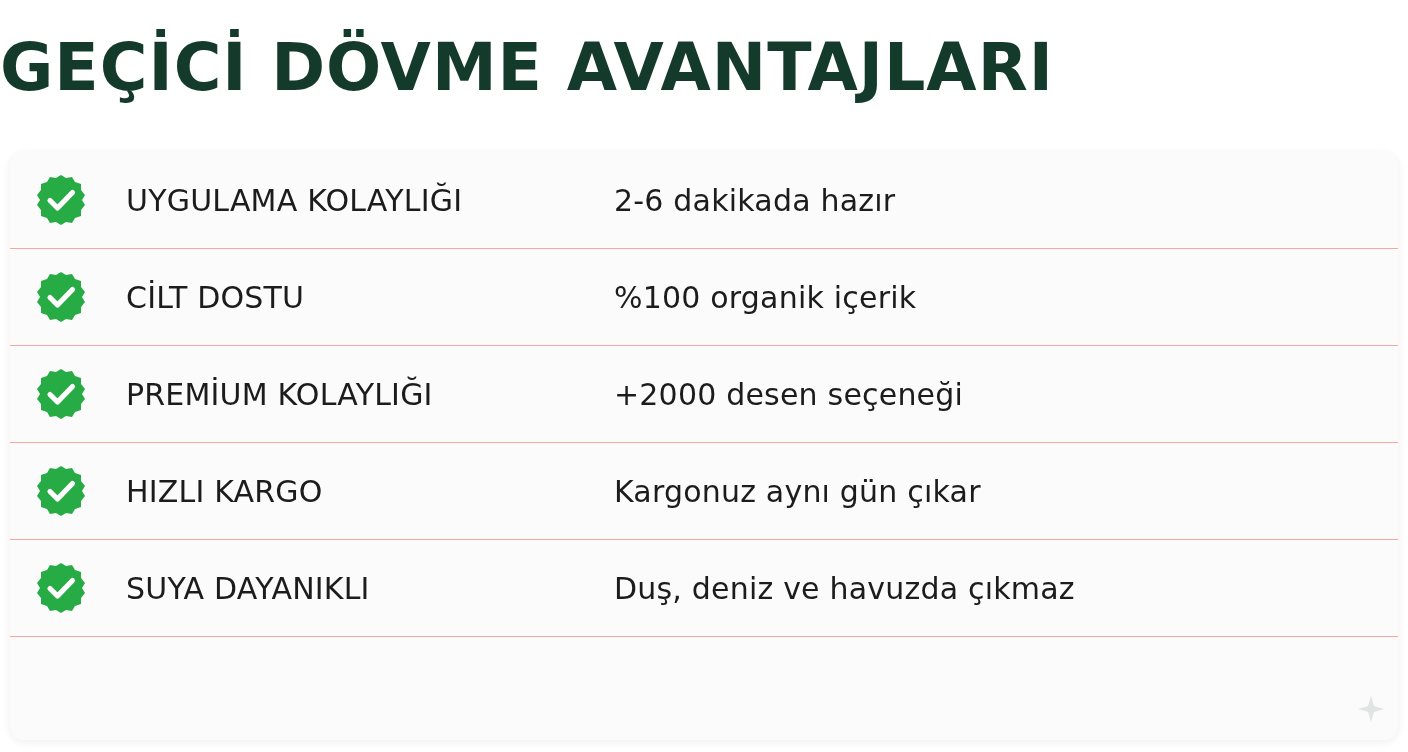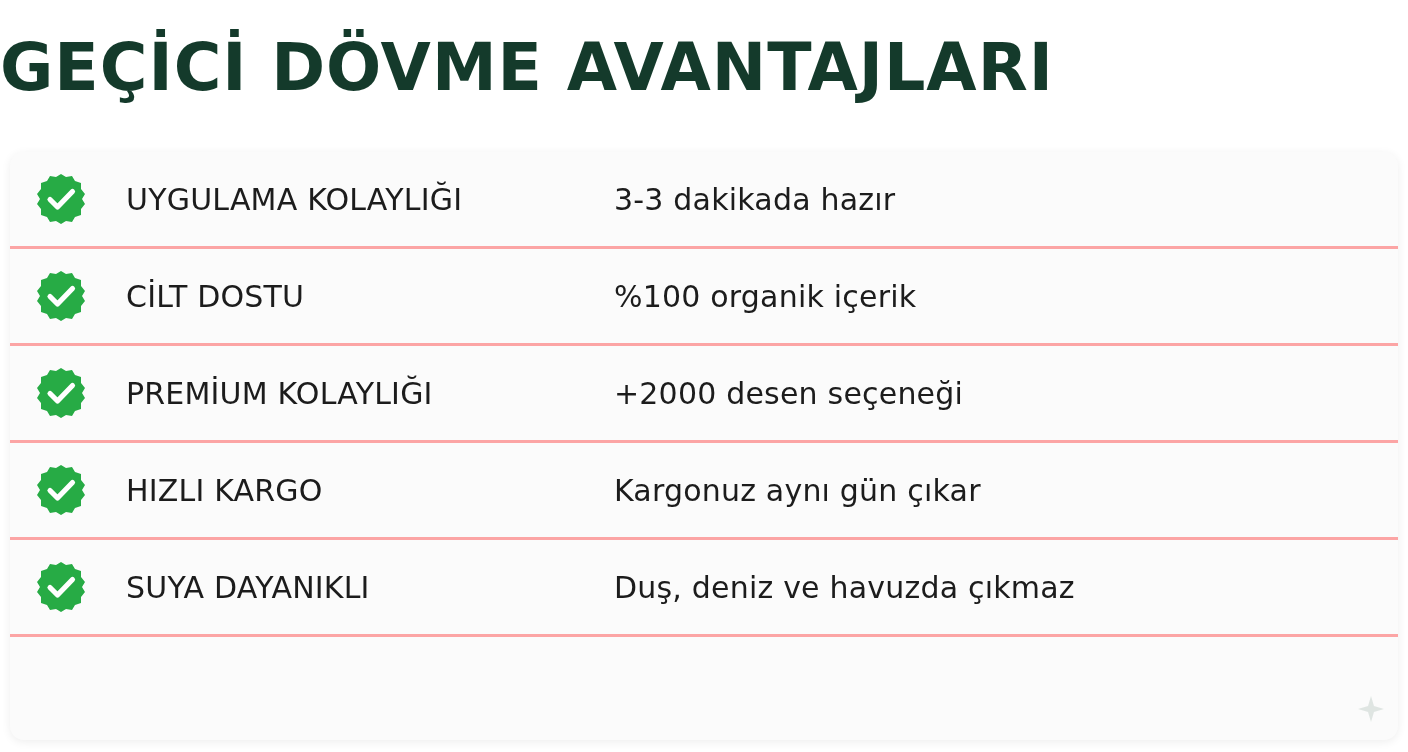--- a/index.html
+++ b/index.html
@@ -51,21 +51,21 @@
     overflow: hidden;
   }
 
   .row {
     position: relative;
     display: flex;
     align-items: center;
     height: 97px;
     box-sizing: border-box;
     padding-left: 24px;
-    border-bottom: 3px solid #fca5a5;
+    border-bottom: 1px solid #fca5a5;
   }
   .row:last-child {
     border-bottom: none;
   }
 
   .check-wrap {
     width: 92px;
     flex: 0 0 92px;
     display: flex;
     align-items: center;
@@ -126,21 +126,21 @@
     <div class="row">
       <span class="check-wrap">
         <span class="badge">
           <svg viewBox="0 0 54 54" xmlns="http://www.w3.org/2000/svg">
             <path d="M27 2 L32 5 L38 4 L41 9 L47 11 L47 17 L51 22 L48 27 L51 32 L47 37 L47 43 L41 45 L38 50 L32 49 L27 52 L22 49 L16 50 L13 45 L7 43 L7 37 L3 32 L6 27 L3 22 L7 17 L7 11 L13 9 L16 4 L22 5 Z" fill="#27ab45"></path>
             <path d="M16 27.5 L23.5 35 L38.5 19.5" fill="none" stroke="#ffffff" stroke-width="5.2" stroke-linecap="round" stroke-linejoin="round"></path>
           </svg>
         </span>
       </span>
       <span class="feature">UYGULAMA KOLAYLIĞI</span>
-      <span class="detail">3-3 dakikada hazır</span>
+      <span class="detail">2-6 dakikada hazır</span>
     </div>
 
 
     <div class="row">
       <span class="check-wrap">
         <span class="badge">
           <svg viewBox="0 0 54 54" xmlns="http://www.w3.org/2000/svg">
             <path d="M27 2 L32 5 L38 4 L41 9 L47 11 L47 17 L51 22 L48 27 L51 32 L47 37 L47 43 L41 45 L38 50 L32 49 L27 52 L22 49 L16 50 L13 45 L7 43 L7 37 L3 32 L6 27 L3 22 L7 17 L7 11 L13 9 L16 4 L22 5 Z" fill="#27ab45"></path>
             <path d="M16 27.5 L23.5 35 L38.5 19.5" fill="none" stroke="#ffffff" stroke-width="5.2" stroke-linecap="round" stroke-linejoin="round"></path>
           </svg>

